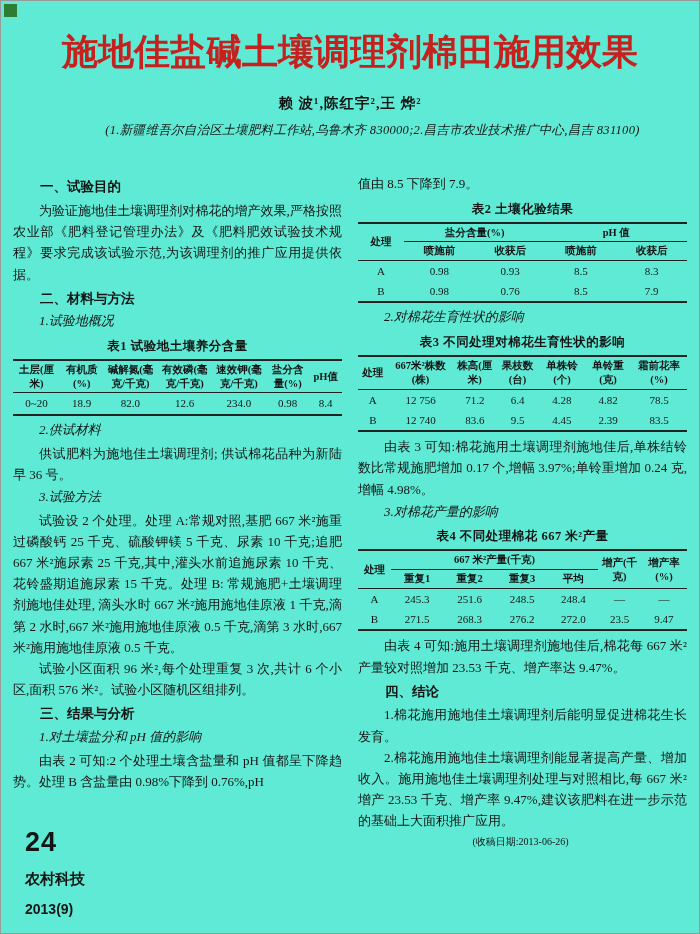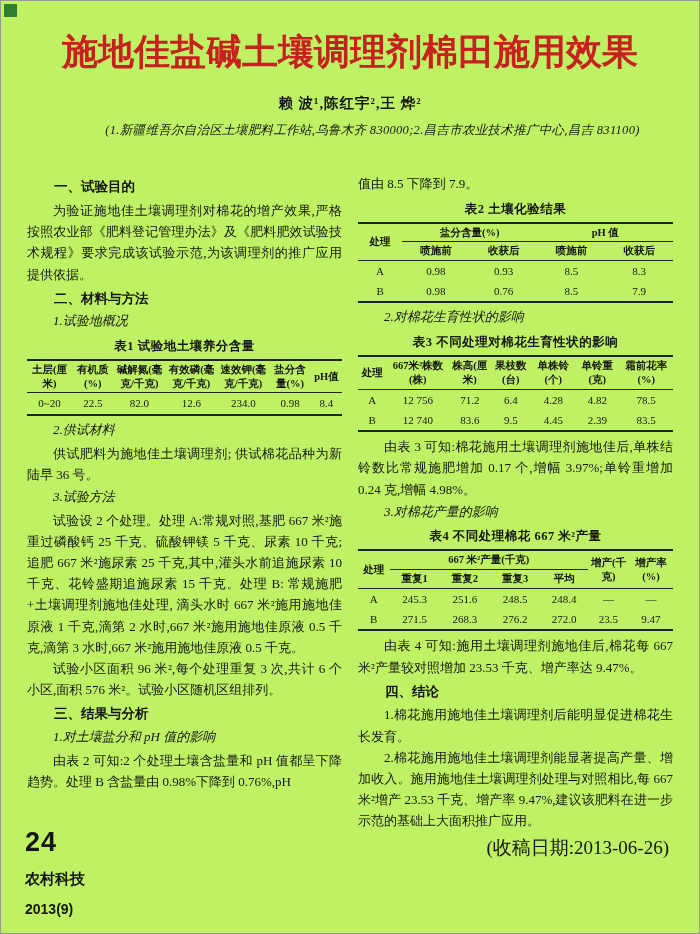--- a/index.html
+++ b/index.html
@@ -1,20 +1,20 @@
 <!DOCTYPE html>
 <html><head>
 <meta charset="utf-8">
 <style>
   html,body{margin:0;padding:0;background:#e8e8e8;}
   .page{
     position:relative;
     width:700px;height:934px;
     margin:0 auto;
-    background:#bef264;
+    background:#5eead4;
     border:1px solid #999;
     box-sizing:border-box;
     font-family:"Liberation Serif","DejaVu Serif",serif;
     color:#151515;
     overflow:hidden;
   }
   .corner-marker{
     position:absolute;left:3px;top:3px;width:13px;height:13px;
     background:#2e7d32;
   }
@@ -40,21 +40,21 @@
     margin-top:9px;
     text-align:center;
     font-size:12.5px;
     font-style:italic;
     letter-spacing:0.3px;
     margin-left:45px;
   }
   .columns{
     display:flex;
     gap:16px;
-    padding:0 26px;
+    padding:0 12px;
     margin-top:34px;
   }
   .col{flex:1 1 0;min-width:0;}
   .col p{
     margin:0;
     font-size:13px;
     line-height:1.63;
     text-align:justify;
     text-indent:2em;
   }
@@ -92,22 +92,22 @@
     font-weight:bold;
     padding:2px 1px;
     text-align:center;
     line-height:1.3;
     vertical-align:middle;
   }
   td{font-weight:normal;font-size:11px;padding:3px 1px;}
   thead{border-bottom:1px solid #222;}
   th.group{border-bottom:1px solid #222;}
   .date-line{
-    text-align:right;
-    font-size:19px;
+    text-align:center;
+    font-size:10px;
     margin-top:4px;
     padding-right:4px;
   }
   .footer{
     position:absolute;
     left:24px;bottom:16px;
     display:flex;
     align-items:baseline;
     gap:12px;
     font-family:"Liberation Sans","DejaVu Sans",sans-serif;
@@ -146,21 +146,21 @@
             <th style="width:15%">碱解氮(毫克/千克)</th>
             <th style="width:15%">有效磷(毫克/千克)</th>
             <th style="width:15%">速效钾(毫克/千克)</th>
             <th style="width:12%">盐分含量(%)</th>
             <th style="width:9%">pH值</th>
           </tr>
         </thead>
         <tbody>
           <tr>
             <td>0~20</td>
-            <td>22.5</td>
+            <td>18.9</td>
             <td>82.0</td>
             <td>12.6</td>
             <td>234.0</td>
             <td>0.98</td>
             <td>8.4</td>
           </tr>
         </tbody>
       </table>
 
       <div class="sub-h">2.供试材料</div>

